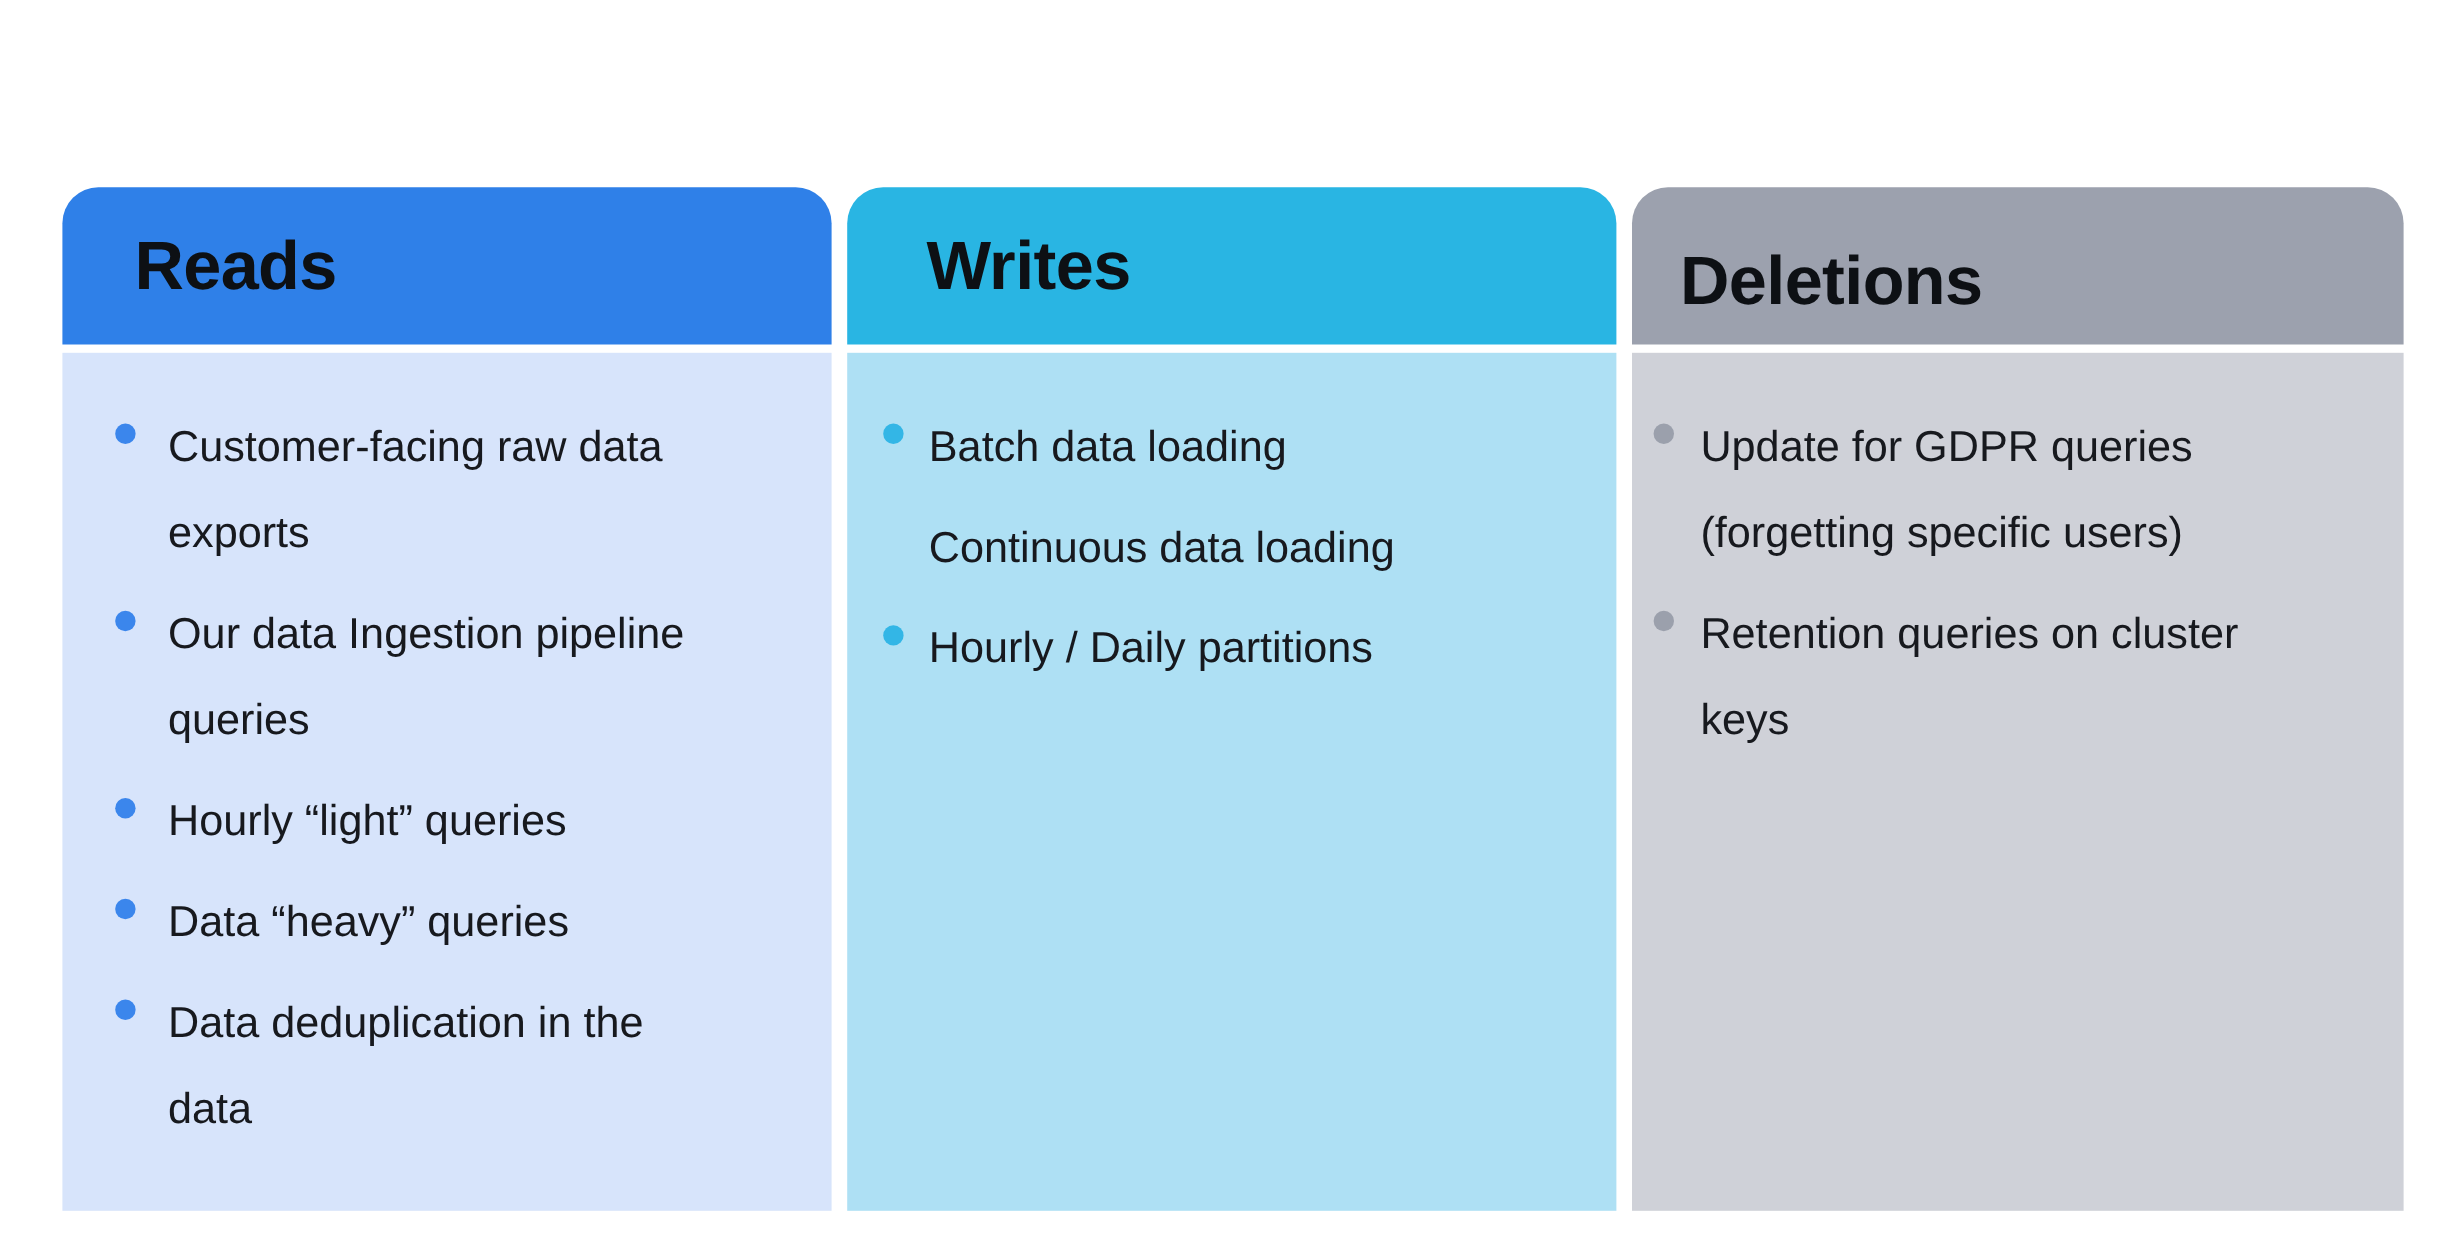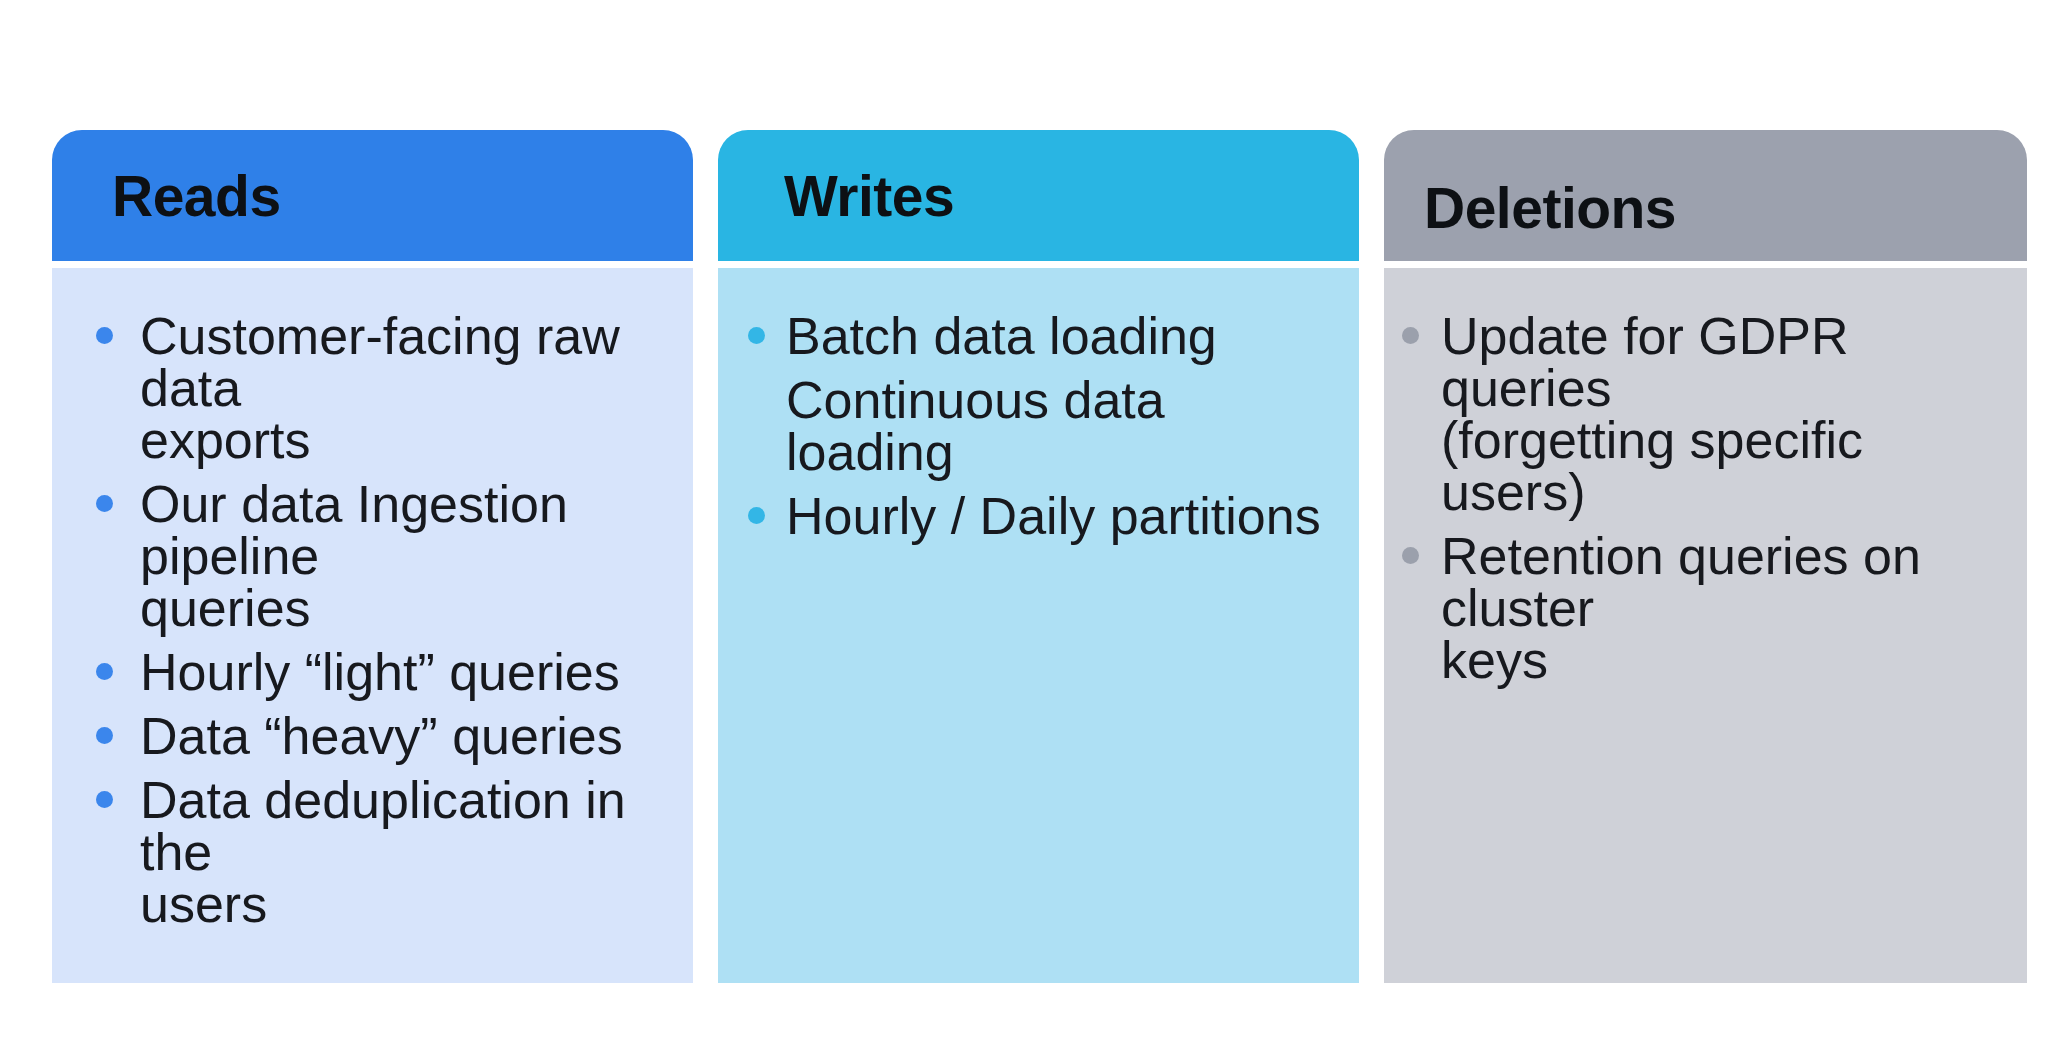--- a/index.html
+++ b/index.html
@@ -10,24 +10,24 @@
   }
   .stage {
     position: relative;
     width: 2048px;
     height: 1045px;
     background: #ffffff;
     overflow: hidden;
   }
   .slide {
     position: absolute;
-    top: 130px;
+    top: 156px;
     left: 52px;
     display: flex;
-    gap: 25px;
+    gap: 13px;
   }
   .panel {
     width: 641px;
     display: flex;
     flex-direction: column;
   }
   .panel:nth-child(3) { width: 643px; }
 
   .panel-header {
     height: 131px;
@@ -57,22 +57,22 @@
     padding-top: 42px;
   }
 
   ul.bullet-list {
     list-style: none;
     margin: 0;
     padding: 0 36px 0 0;
   }
   ul.bullet-list li {
     position: relative;
-    font-size: 52px;
-    line-height: 52px;
+    font-size: 36px;
+    line-height: 72px;
     color: #17191e;
     margin-bottom: 12px;
     padding-left: 88px;
     white-space: pre-line;
   }
   .panel:nth-child(2) ul.bullet-list li { padding-left: 68px; }
   .panel:nth-child(3) ul.bullet-list li { padding-left: 57px; }
 
   ul.bullet-list li.bulleted::before {
     content: "";
@@ -99,21 +99,21 @@
       </div>
       <div class="panel-body">
         <ul class="bullet-list">
             <li class="bulleted">Customer-facing raw data
 exports</li>
             <li class="bulleted">Our data Ingestion pipeline
 queries</li>
             <li class="bulleted">Hourly “light” queries</li>
             <li class="bulleted">Data “heavy” queries</li>
             <li class="bulleted">Data deduplication in the
-users</li>
+data</li>
           </ul>
       </div>
     </div>
 
     <div class="panel" style="--header-bg: #29b5e3; --body-bg: #aee0f4; --bullet: #33b6e6;">
       <div class="panel-header">
         <span class="panel-title">Writes</span>
       </div>
       <div class="panel-body">
         <ul class="bullet-list">

